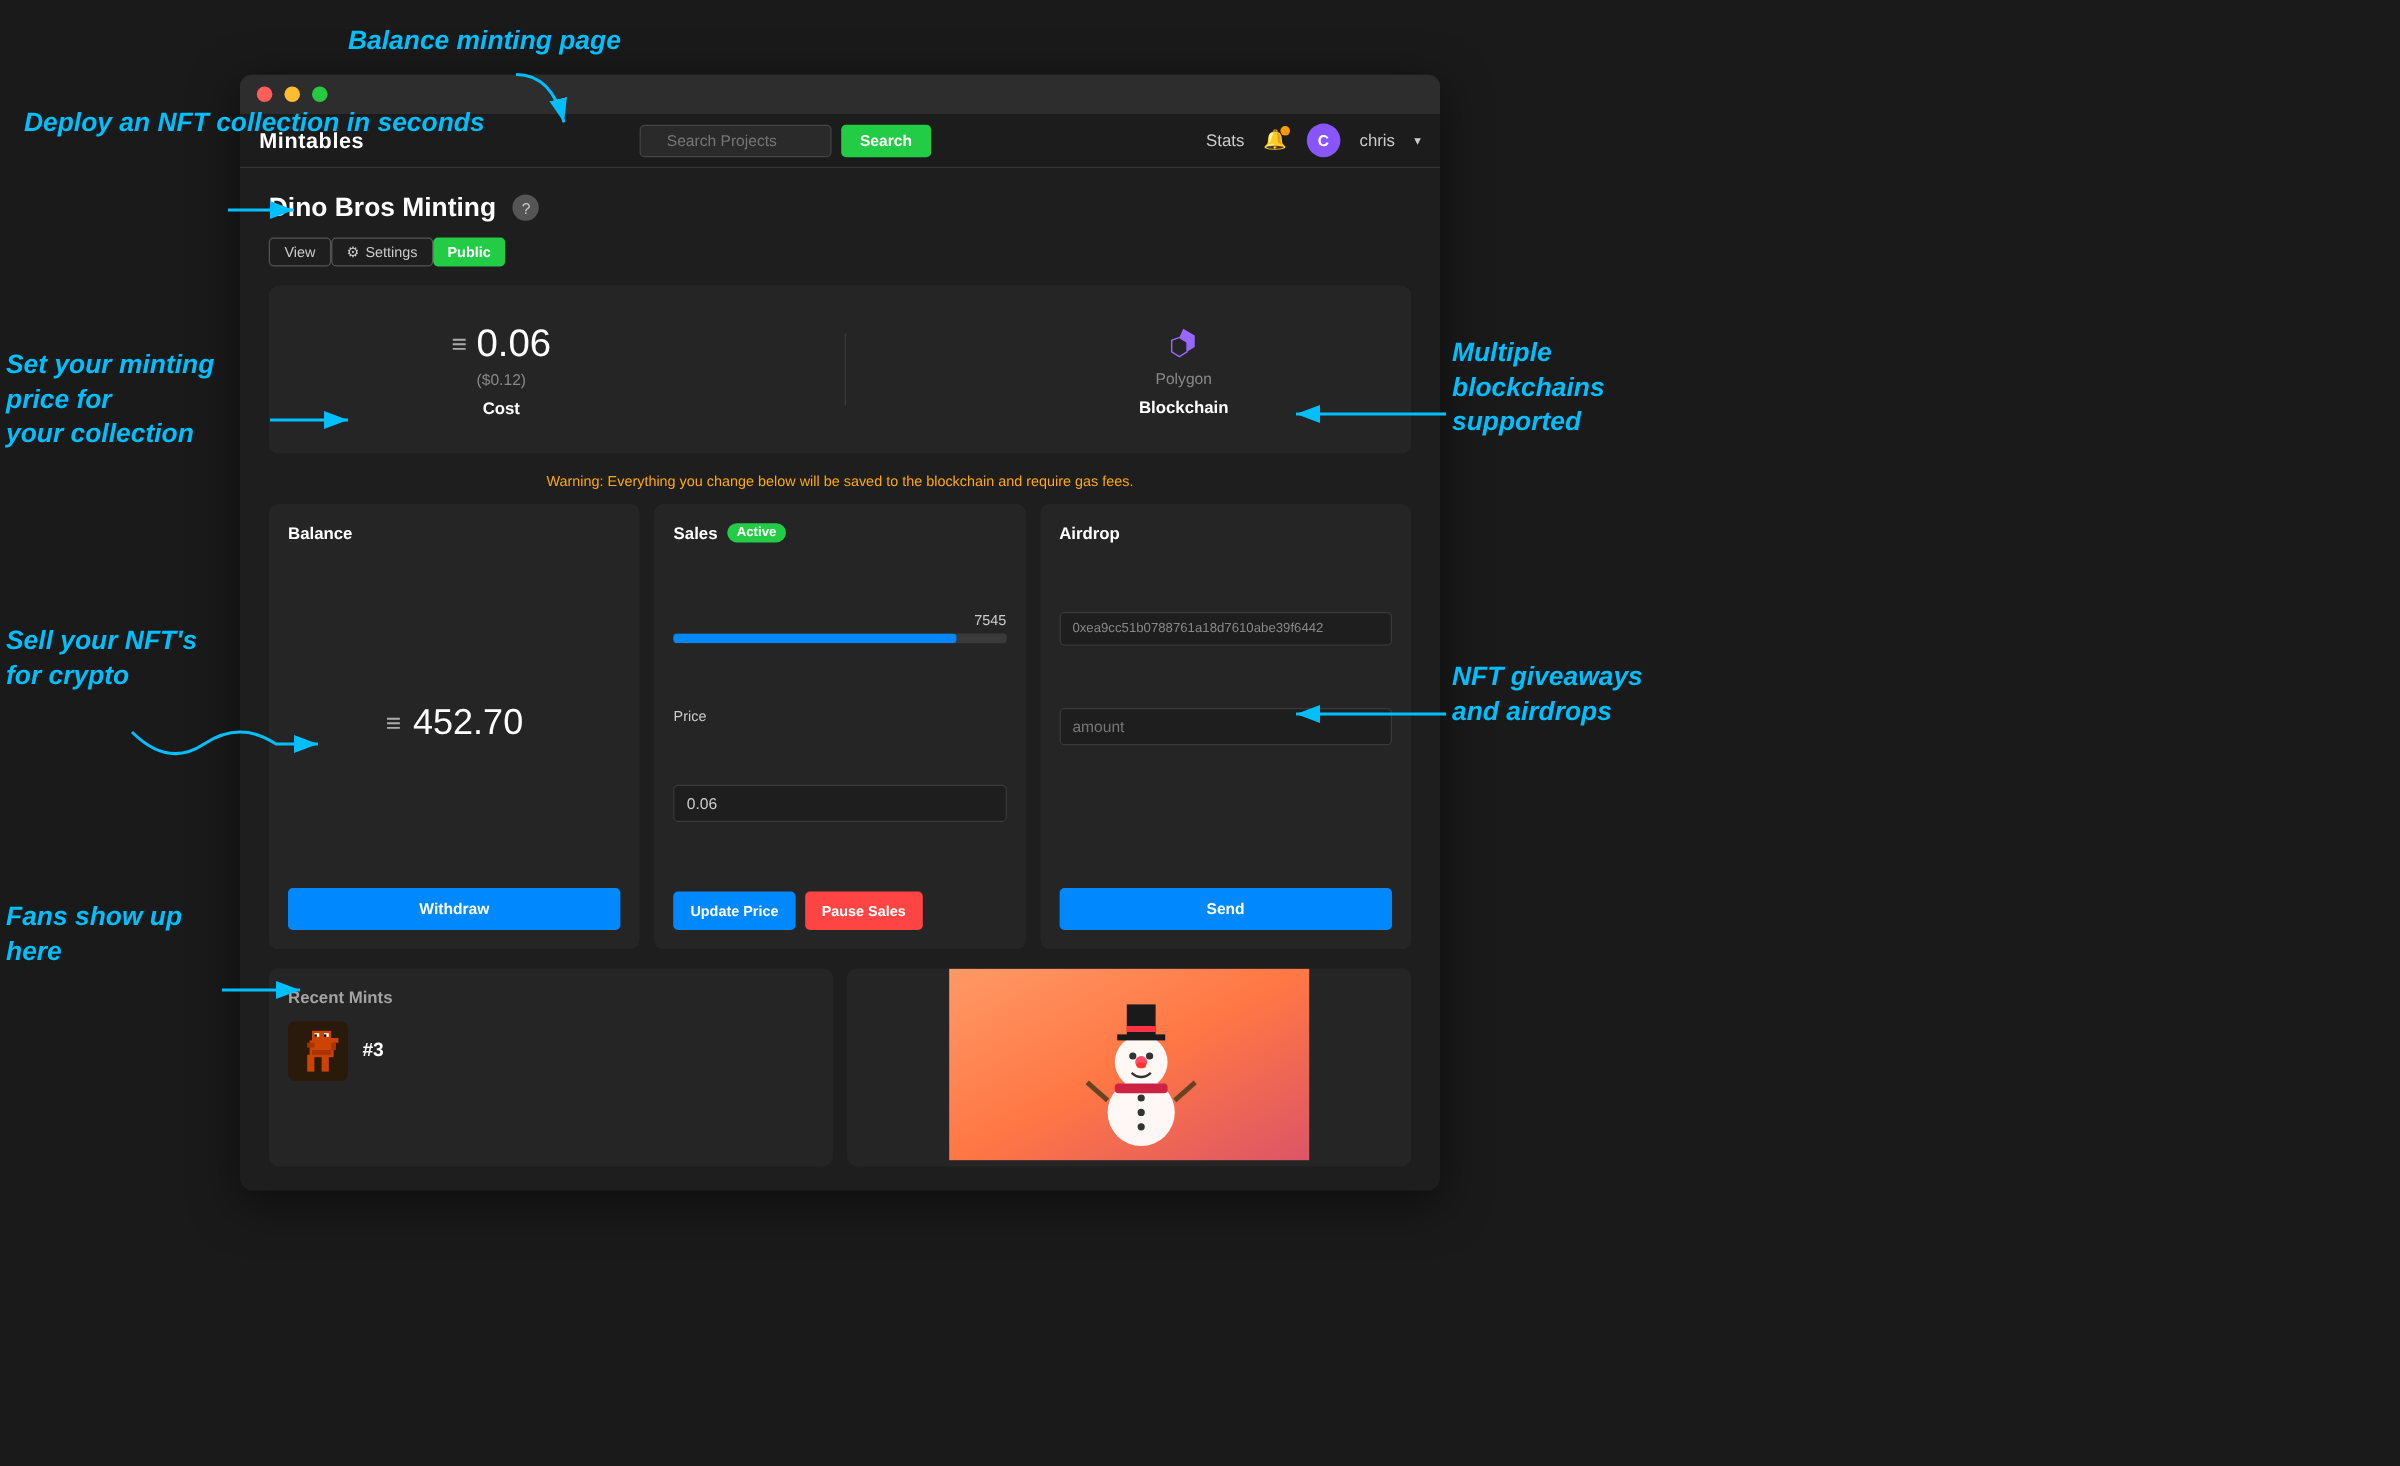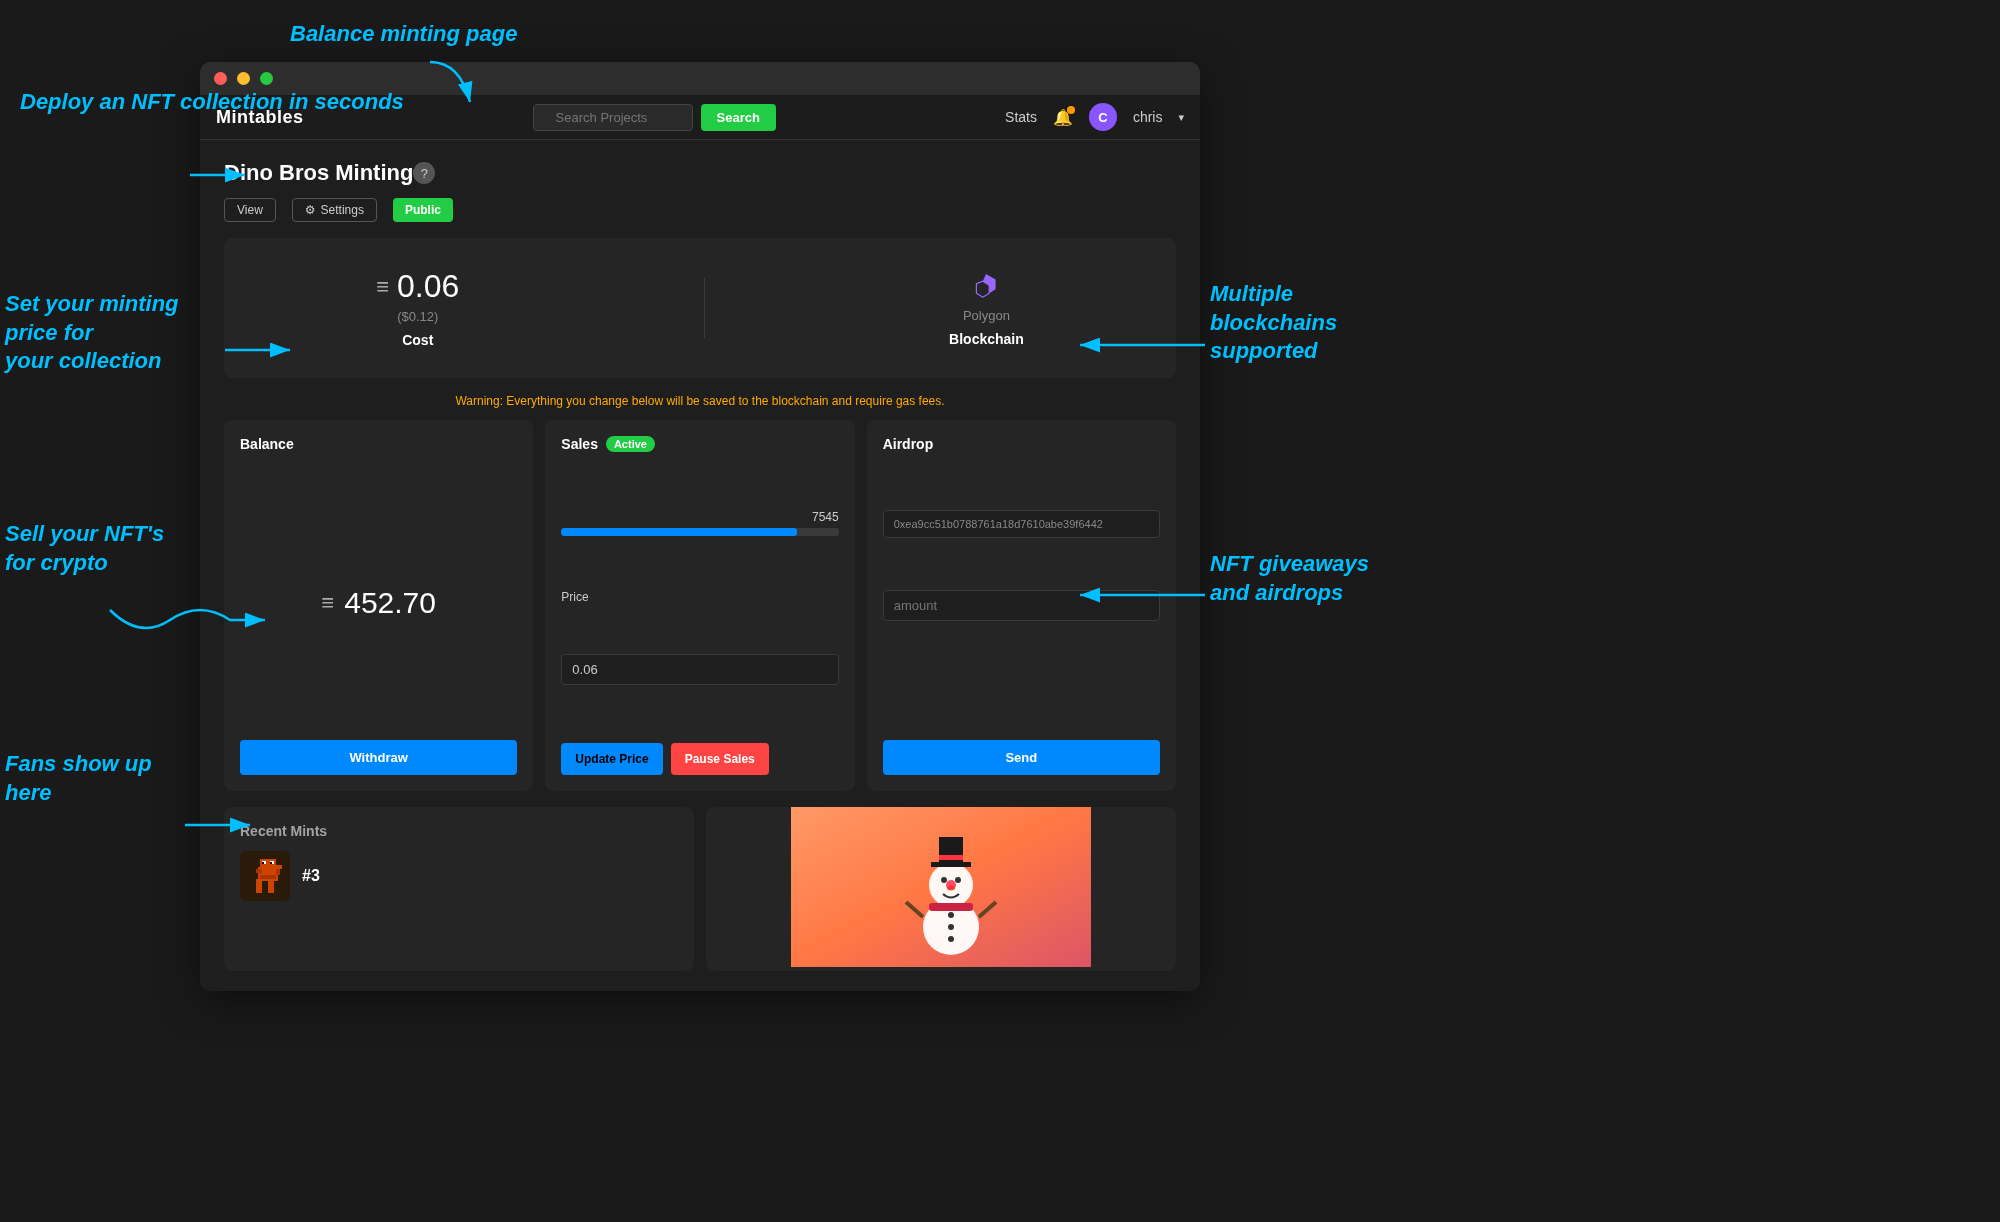--- a/index.html
+++ b/index.html
@@ -152,21 +152,21 @@
 
     
     .page-content {
       padding: 20px 24px;
     }
 
     
     .page-header {
       display: flex;
       align-items: center;
-      gap: 0;
+      gap: 14px;
       margin-bottom: 12px;
       text-align: right;
     }
 
     .page-title {
       color: #fff;
       font-size: 22px;
       font-weight: 700;
     }
 
@@ -178,21 +178,21 @@
       display: flex;
       align-items: center;
       justify-content: center;
       color: #ccc;
       font-size: 13px;
       cursor: pointer;
     }
 
     .header-actions {
       display: flex;
-      gap: 16px;
+      gap: 0;
       margin-bottom: 16px;
     }
 
     .btn-view {
       background: transparent;
       border: 1px solid #555;
       color: #ccc;
       padding: 4px 12px;
       border-radius: 4px;
       font-size: 12px;
@@ -381,21 +381,21 @@
     }
 
     .sales-actions {
       display: flex;
       gap: 8px;
       margin-top: auto;
     }
 
     .btn-update {
       background: #0088ff;
-      color: #000000;
+      color: #ffffff;
       border: none;
       border-radius: 4px;
       padding: 9px 14px;
       font-size: 12px;
       font-weight: 600;
       cursor: pointer;
     }
 
     .btn-pause {
       background: #ff4444;

